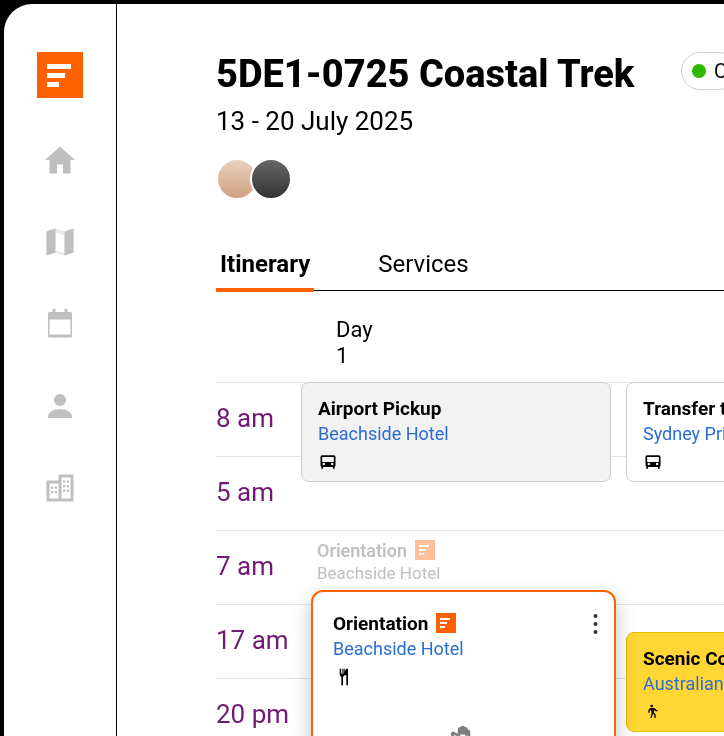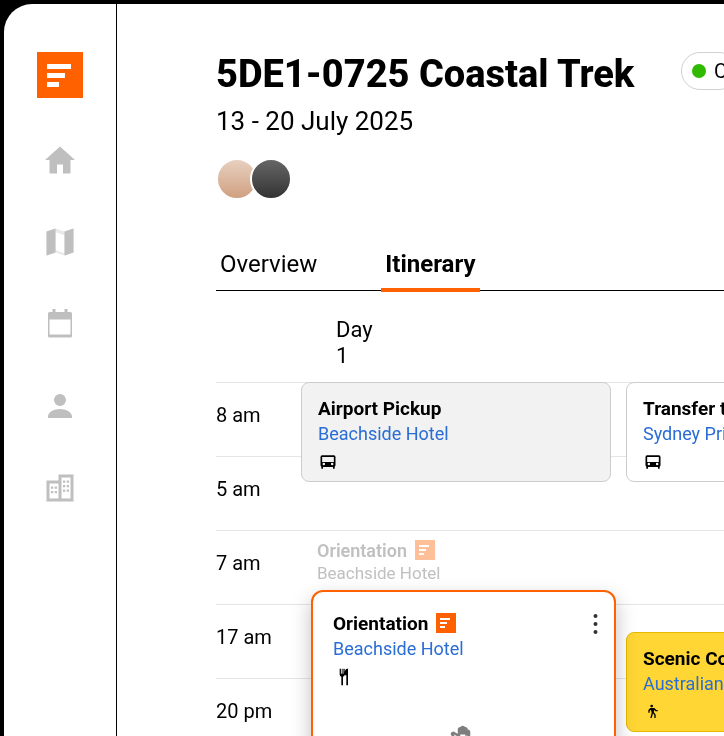--- a/index.html
+++ b/index.html
@@ -24,21 +24,21 @@
     .avatar:first-child { margin-left: 0; }
     .avatar.a1 { background: linear-gradient(#e8d0c0, #d0a080); }
     .avatar.a2 { background: linear-gradient(#666, #333); }
     .tabs { display: flex; gap: 60px; margin-top: 50px; border-bottom: 1.5px solid #000; padding-bottom: 0; }
     .tab { font-size: 24px; padding: 0 4px 12px 4px; cursor: pointer; position: relative; }
     .tab.active { font-weight: 700; text-align: center; }
     .tab.active::after { content: ''; position: absolute; left: 0; right: 0; bottom: -2px; height: 4px; background: #ff6000; }
     .day-header { text-align: left; font-size: 22px; margin-top: 26px; margin-left: 120px; line-height: 1.2; width: 120px; }
     .schedule { position: relative; margin-top: 12px; }
     .hour-row { height: 74px; border-top: 1.5px solid #e5e5e5; position: relative; }
-    .hour-label { position: absolute; left: 0; top: 20px; font-size: 20px; color: #000000; }
+    .hour-label { position: absolute; left: 0; top: 20px; font-size: 26px; color: #701a75; }
     .card { position: absolute; border-radius: 8px; padding: 14px 16px; font-size: 18px; }
     .card-airport { left: 85px; top: 0px; width: 310px; height: 100px; background: #f2f2f2; border: 1px solid #ccc; }
     .card-transfer { left: 410px; top: 0px; width: 200px; height: 100px; background: #fff; border: 1px solid #ccc; }
     .card-orientation-ghost { left: 85px; top: 148px; width: 310px; padding: 10px 16px; color: #c0c0c0; }
     .card-orientation { left: 95px; top: 208px; width: 305px; height: 260px; background: #fff; border: 2px solid #ff6000; border-radius: 12px; box-shadow: 0 8px 20px rgba(0,0,0,0.25); z-index: 10; padding: 20px; }
     .card-scenic { left: 410px; top: 250px; width: 200px; height: 100px; background: #ffd633; border: 1px solid #e6b800; }
     .card-title { font-weight: 700; font-size: 19px; color: #000; display: flex; align-items: center; gap: 8px; }
     .card-sub { color: #2a6dd4; font-size: 18px; margin-top: 3px; }
     .card-icon { margin-top: 8px; }
     .card-icon svg { width: 20px; height: 20px; fill: #000; }
@@ -103,22 +103,22 @@
       <div class="status-dot"></div>
       <span>C</span>
     </div>
 
     <div class="avatars">
       <div class="avatar a1"></div>
       <div class="avatar a2"></div>
     </div>
 
     <div class="tabs">
-      <div class="tab">Overview</div>
       <div class="tab active">Itinerary</div>
+      <div class="tab">Services</div>
     </div>
 
     <div class="day-header">
       <div>Day</div>
       <div>1</div>
     </div>
 
     <div class="schedule">
       <div class="hour-row">
           <div class="hour-label">8 am</div>

